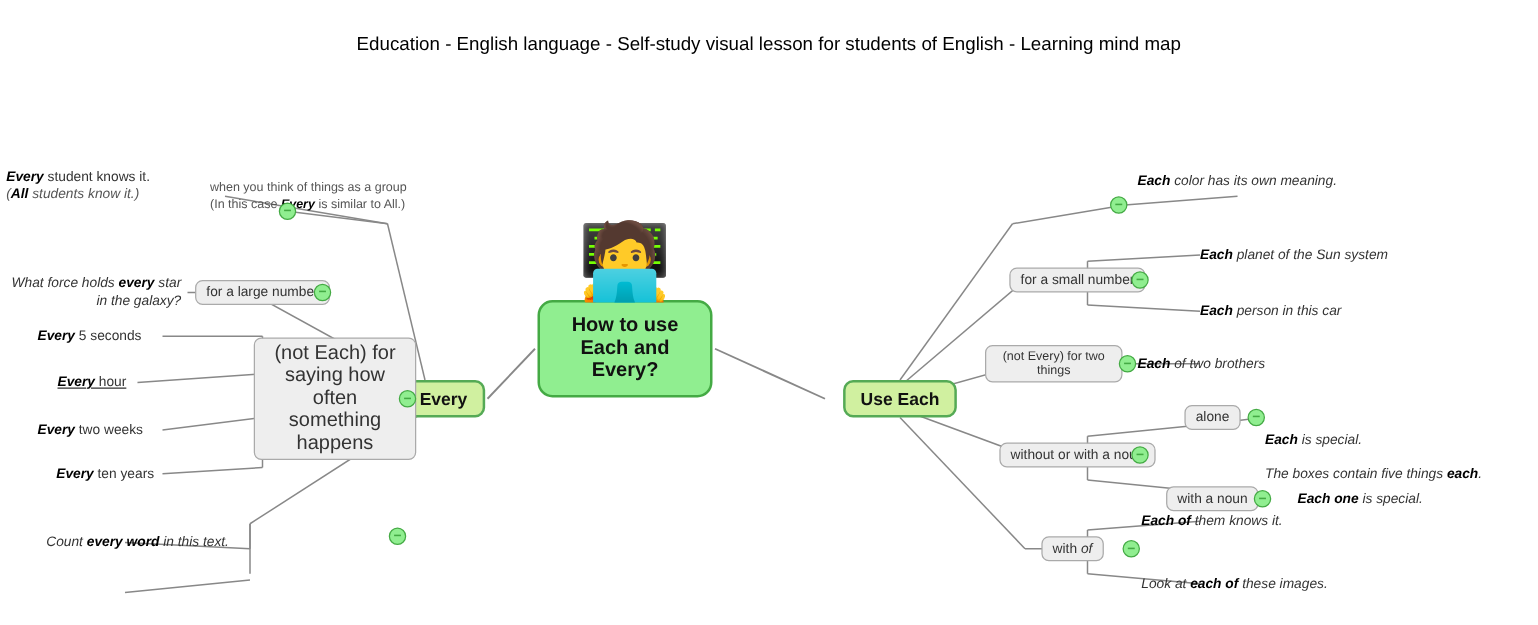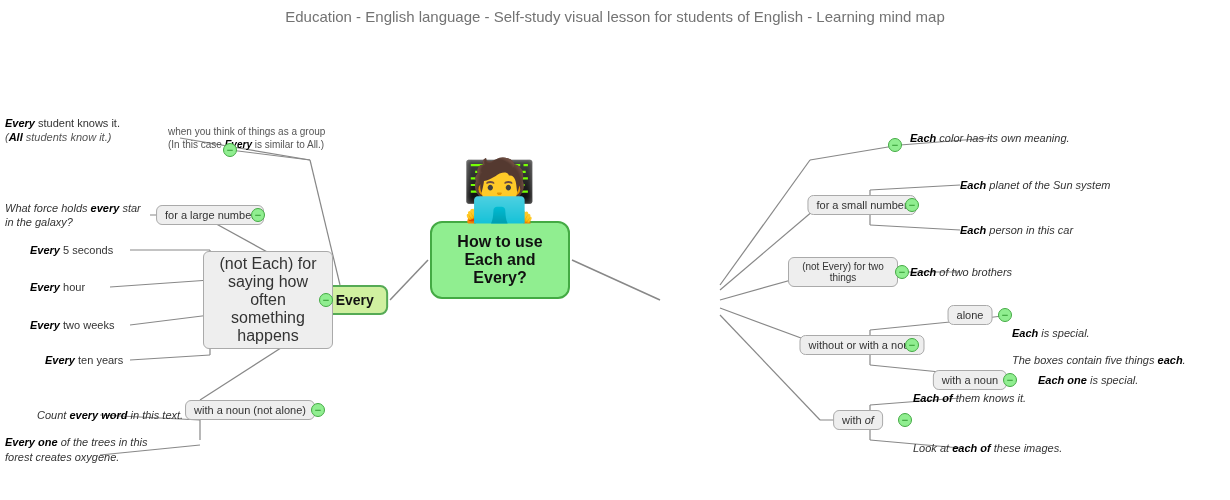--- a/index.html
+++ b/index.html
@@ -7,22 +7,22 @@
       background: #fff;
       font-family: Arial, sans-serif;
       width: 1230px;
       height: 500px;
       overflow: hidden;
       position: relative;
     }
     #title {
       text-align: center;
       font-size: 15px;
-      color: #737373;
-      padding: 8px 0 0 0;
+      color: #000000;
+      padding: 27px 0 0 0;
       font-weight: normal;
     }
     #canvas {
       position: relative;
       width: 1230px;
       height: 460px;
       top: 5px;
     }
     svg#lines {
       position: absolute;
@@ -174,78 +174,75 @@
   </div>
 
   <div class="figure" style="left:500px; top:160px;">
     🧑‍💻
   </div>
 
   <div class="node branch-node" style="left:340px; top:270px;">
     Use Every
   </div>
 
+  <div class="node branch-node" style="left:720px; top:270px;">
+    Use Each
+  </div>
 
   <div class="leaf-text" style="left:5px; top:100px; max-width:160px; white-space:normal; line-height:1.3;">
     <em>Every</em> student knows it.<br>
     <span style="font-style:italic; color:#555;">(<em>All</em> students know it.)</span>
   </div>
 
   <div class="leaf-text" style="left:168px; top:108px; max-width:160px; white-space:normal; font-size:10px; color:#555; line-height:1.3;">
     when you think of things as a group (In this case <span class="green"><em>Every</em></span> is similar to All.)
   </div>
 
   <div class="circle-minus" style="left:230px; top:120px;">−</div>
 
-  <div class="leaf-text" style="left:5px; top:185px; max-width:140px; white-space:normal; font-style:italic; line-height:1.3;">
+  <div class="leaf-text" style="left:5px; top:185px; max-width:140px; white-space:normal; font-style:italic; line-height:1.3;text-align:right;">
     What force holds <em>every</em> star in the galaxy?
   </div>
 
   <div class="sub-node node" style="left:210px; top:185px;">
     for a large number
   </div>
   <div class="circle-minus" style="left:258px; top:185px;">−</div>
 
   <div class="sub-node node" style="left:268px; top:270px; font-size:16px; max-width:130px; white-space:normal; text-align:center;">
     (not Each) for saying how often something happens
   </div>
   <div class="circle-minus" style="left:326px; top:270px;">−</div>
 
   <div class="leaf-text" style="left:30px; top:220px;">
     <em>Every</em> 5 seconds
   </div>
 
-  <div class="leaf-text" style="left:30px; top:257px;">
+  <div class="leaf-text" style="left:46px; top:257px;text-decoration:underline;">
     <em>Every</em> hour
   </div>
 
   <div class="leaf-text" style="left:30px; top:295px;">
     <em>Every</em> two weeks
   </div>
 
   <div class="leaf-text" style="left:45px; top:330px;">
     <em>Every</em> ten years
   </div>
 
-  <div class="sub-node node" style="left:250px; top:380px;">
-    with a noun (not alone)
-  </div>
   <div class="circle-minus" style="left:318px; top:380px;">−</div>
 
   <div class="leaf-text" style="left:5px; top:385px; white-space:normal; max-width:150px; font-style:italic;margin-left:32px;">
     Count <em>every word</em> in this text.
   </div>
 
-  <div class="leaf-text" style="left:5px; top:420px; white-space:normal; max-width:155px; font-style:italic; line-height:1.4;">
-    <em>Every one</em> of the trees in this forest creates oxygene.
-  </div>
 
   <div class="circle-minus" style="left:895px; top:115px;">−</div>
 
-  <div class="leaf-text" style="left:910px; top:108px; font-style:italic;">
+  <div class="leaf-text" style="left:910px; top:96px; font-style:italic;">
     <em>Each</em> color has its own meaning.
   </div>
 
   <div class="sub-node node" style="left:862px; top:175px;">
     for a small number
   </div>
   <div class="circle-minus" style="left:912px; top:175px;">−</div>
 
   <div class="leaf-text" style="left:960px; top:155px; font-style:italic;">
     <em>Each</em> planet of the Sun system

